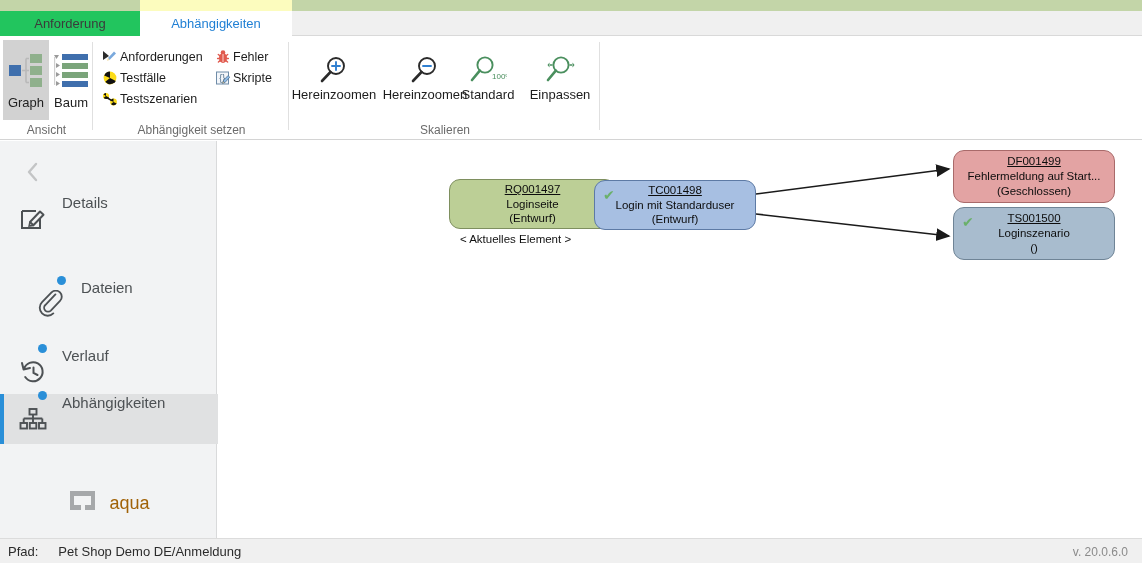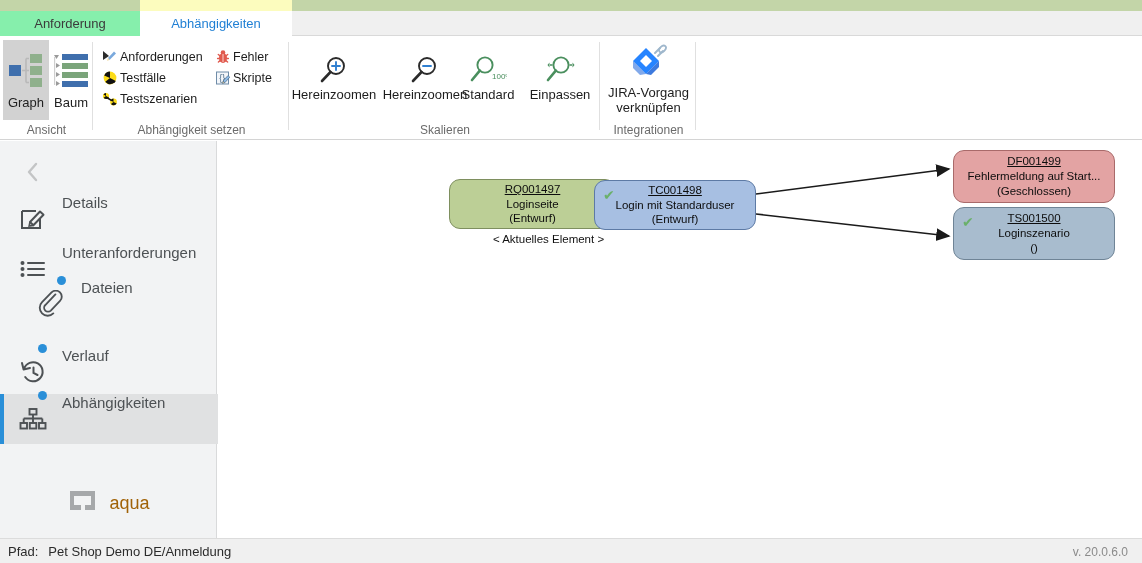--- a/index.html
+++ b/index.html
@@ -35,21 +35,21 @@
     background: #f0f0f0;
     border-bottom: 1px solid #d9d9d9;
   }
   .tab {
     position: absolute; top: 0; height: 25px;
     display: flex; align-items: center; justify-content: center;
     font-size: 13px;
     color: #3b3b3b;
     cursor: default;
   }
-  .tab-inactive { left: 0; width: 140px; background: #86efac; }
+  .tab-inactive { left: 0; width: 140px; background: #22c55e; }
   .tab-active {
     left: 140px; width: 152px;
     background: #ffffff;
     color: #1f7fd4;
   }
 
   
   .ribbon {
     position: absolute; top: 36px; left: 0;
     width: 1142px; height: 104px;
@@ -186,21 +186,21 @@
     position: absolute; bottom: 0; left: 0;
     width: 1142px; height: 25px;
     background: #f0f0f0;
     border-top: 1px solid #dcdcdc;
   }
   .status-path {
     position:absolute; left: 8px; top: 0; height: 25px;
     display:flex;align-items:center;
     font-size: 13px; color:#2b2b2b;
   }
-  .status-path .lbl { margin-right: 10px; }
+  .status-path .lbl { margin-right: 20px; }
   .status-ver {
     position:absolute; right: 14px; top:0; height:25px;
     display:flex;align-items:center;
     font-size:12px; color:#8b8b8b;
   }
 </style>
 </head>
 <body>
 
 <div id="app">
@@ -353,74 +353,40 @@
             <path d="M8.5,8.6 L6.5,11 L8.5,13.4 z" fill="#4a8f5e"></path>
             <path d="M31.5,8.6 L33.5,11 L31.5,13.4 z" fill="#4a8f5e"></path>
           </svg>
         </div>
         <div class="zcap">Einpassen</div>
       </div>
       <div class="rgroup-label">Skalieren</div>
       <div class="rgroup-sep" style="right:0;"></div>
     </div>
 
-    <div class="rgroup g-int">
-      <div class="jbtn">
-        <div class="jglyph">
-          <svg width="42" height="40" viewBox="0 0 42 40">
-            <path d="M18,4 L31,17 L18,30 L5,17 z" fill="#2684ff"></path>
-            <path d="M18,11 L24,17 L18,23 L12,17 z" fill="#ffffff"></path>
-            <path d="M18,30 L31,17 L31,23 L23,31 z" fill="#1b63d8" opacity="0.85"></path>
-            <path d="M5,17 L18,30 L12,31 L5,24 z" fill="#1b63d8" opacity="0.55"></path>
-            <g stroke="#9fb7cc" stroke-width="2" fill="none" stroke-linecap="round">
-              <path d="M27,9 L32,4"></path>
-              <path d="M30,12 L35,7"></path>
-            </g>
-            <ellipse cx="34.5" cy="5" rx="4" ry="2.6" fill="none" stroke="#9fb7cc" stroke-width="1.8" transform="rotate(-45 34.5 5)"></ellipse>
-          </svg>
-        </div>
-        <div class="jcap">
-          <div>JIRA-Vorgang</div>
-          <div>verknüpfen</div>
-        </div>
-      </div>
-      <div class="rgroup-label">Integrationen</div>
-      <div class="rgroup-sep" style="right:0;"></div>
-    </div>
   </div>
 
   <div class="sidebar">
     <div class="collapse-btn">
       <svg width="18" height="22" viewBox="0 0 18 22">
         <path d="M12,3 L5,11 L12,19" fill="none" stroke="#c3c4c5" stroke-width="2.4" stroke-linecap="round" stroke-linejoin="round"></path>
       </svg>
     </div>
 
     <div class="navitem" style="top:53px;">
       <span class="navicon">
         <svg width="28" height="28" viewBox="0 0 28 28">
           <path d="M3,6 L17,6 M3,6 L3,23 L21,23 L21,13" fill="none" stroke="#4d5154" stroke-width="2"></path>
           <path d="M11,17 L21,6.5 L24.5,9.8 L14.4,20.3 z" fill="none" stroke="#4d5154" stroke-width="2" stroke-linejoin="round"></path>
           <path d="M11,17 L10.2,21 L14.4,20.3" fill="none" stroke="#4d5154" stroke-width="1.7"></path>
         </svg>
       </span>
       <span class="navlabel">Details</span>
     </div>
 
-    <div class="navitem" style="top:103px;">
-      <span class="navicon">
-        <svg width="28" height="28" viewBox="0 0 28 28">
-          <circle cx="3.5" cy="8" r="2" fill="#4d5154"></circle>
-          <circle cx="3.5" cy="14" r="2" fill="#4d5154"></circle>
-          <circle cx="3.5" cy="20" r="2" fill="#4d5154"></circle>
-          <path d="M9,8 L25,8 M9,14 L25,14 M9,20 L25,20" stroke="#4d5154" stroke-width="2" stroke-linecap="round"></path>
-        </svg>
-      </span>
-      <span class="navlabel">Unteranforderungen</span>
-    </div>
 
     <div class="navitem" style="top:138px;padding-left:19px;">
       <span class="navicon">
         <svg width="28" height="28" viewBox="0 0 28 28">
           <path d="M20,7 L9,18.5 a4.2,4.2 0 0 0 6,6 L25,14 a6.5,6.5 0 0 0 -9.2,-9.2 L5.5,15.4 a8.6,8.6 0 0 0 12.2,12.2" fill="none" stroke="#4d5154" stroke-width="2" stroke-linecap="round" transform="translate(-1,-2) scale(0.92)"></path>
         </svg>
         <span class="dot"></span>
       </span>
       <span class="navlabel">Dateien</span>
     </div>
@@ -474,21 +440,21 @@
       <line x1="398" y1="63" x2="374" y2="63" stroke="#6b6b6b" stroke-width="2"></line>
       <line x1="538" y1="53" x2="731" y2="28" stroke="#1a1a1a" stroke-width="1.6" marker-end="url(#ah)"></line>
       <line x1="538" y1="73" x2="731" y2="95" stroke="#1a1a1a" stroke-width="1.6" marker-end="url(#ah)"></line>
     </svg>
 
     <div class="node node-green" style="left:231px; top:38px; width:167px; height:50px;">
       <div class="nid">RQ001497</div>
       <div>Loginseite</div>
       <div>(Entwurf)</div>
     </div>
-    <div class="node-sub" style="left:247px; top:92px; width:167px;">&lt; Aktuelles Element &gt;</div>
+    <div class="node-sub" style="left:214px; top:92px; width:167px;">&lt; Aktuelles Element &gt;</div>
 
     <div class="node node-blue" style="left:376px; top:39px; width:162px; height:50px;">
       <span class="check">✔</span>
       <div class="nid">TC001498</div>
       <div>Login mit Standarduser</div>
       <div>(Entwurf)</div>
     </div>
 
     <div class="node node-red" style="left:735px; top:9px; width:162px; height:53px;">
       <div class="nid">DF001499</div>

